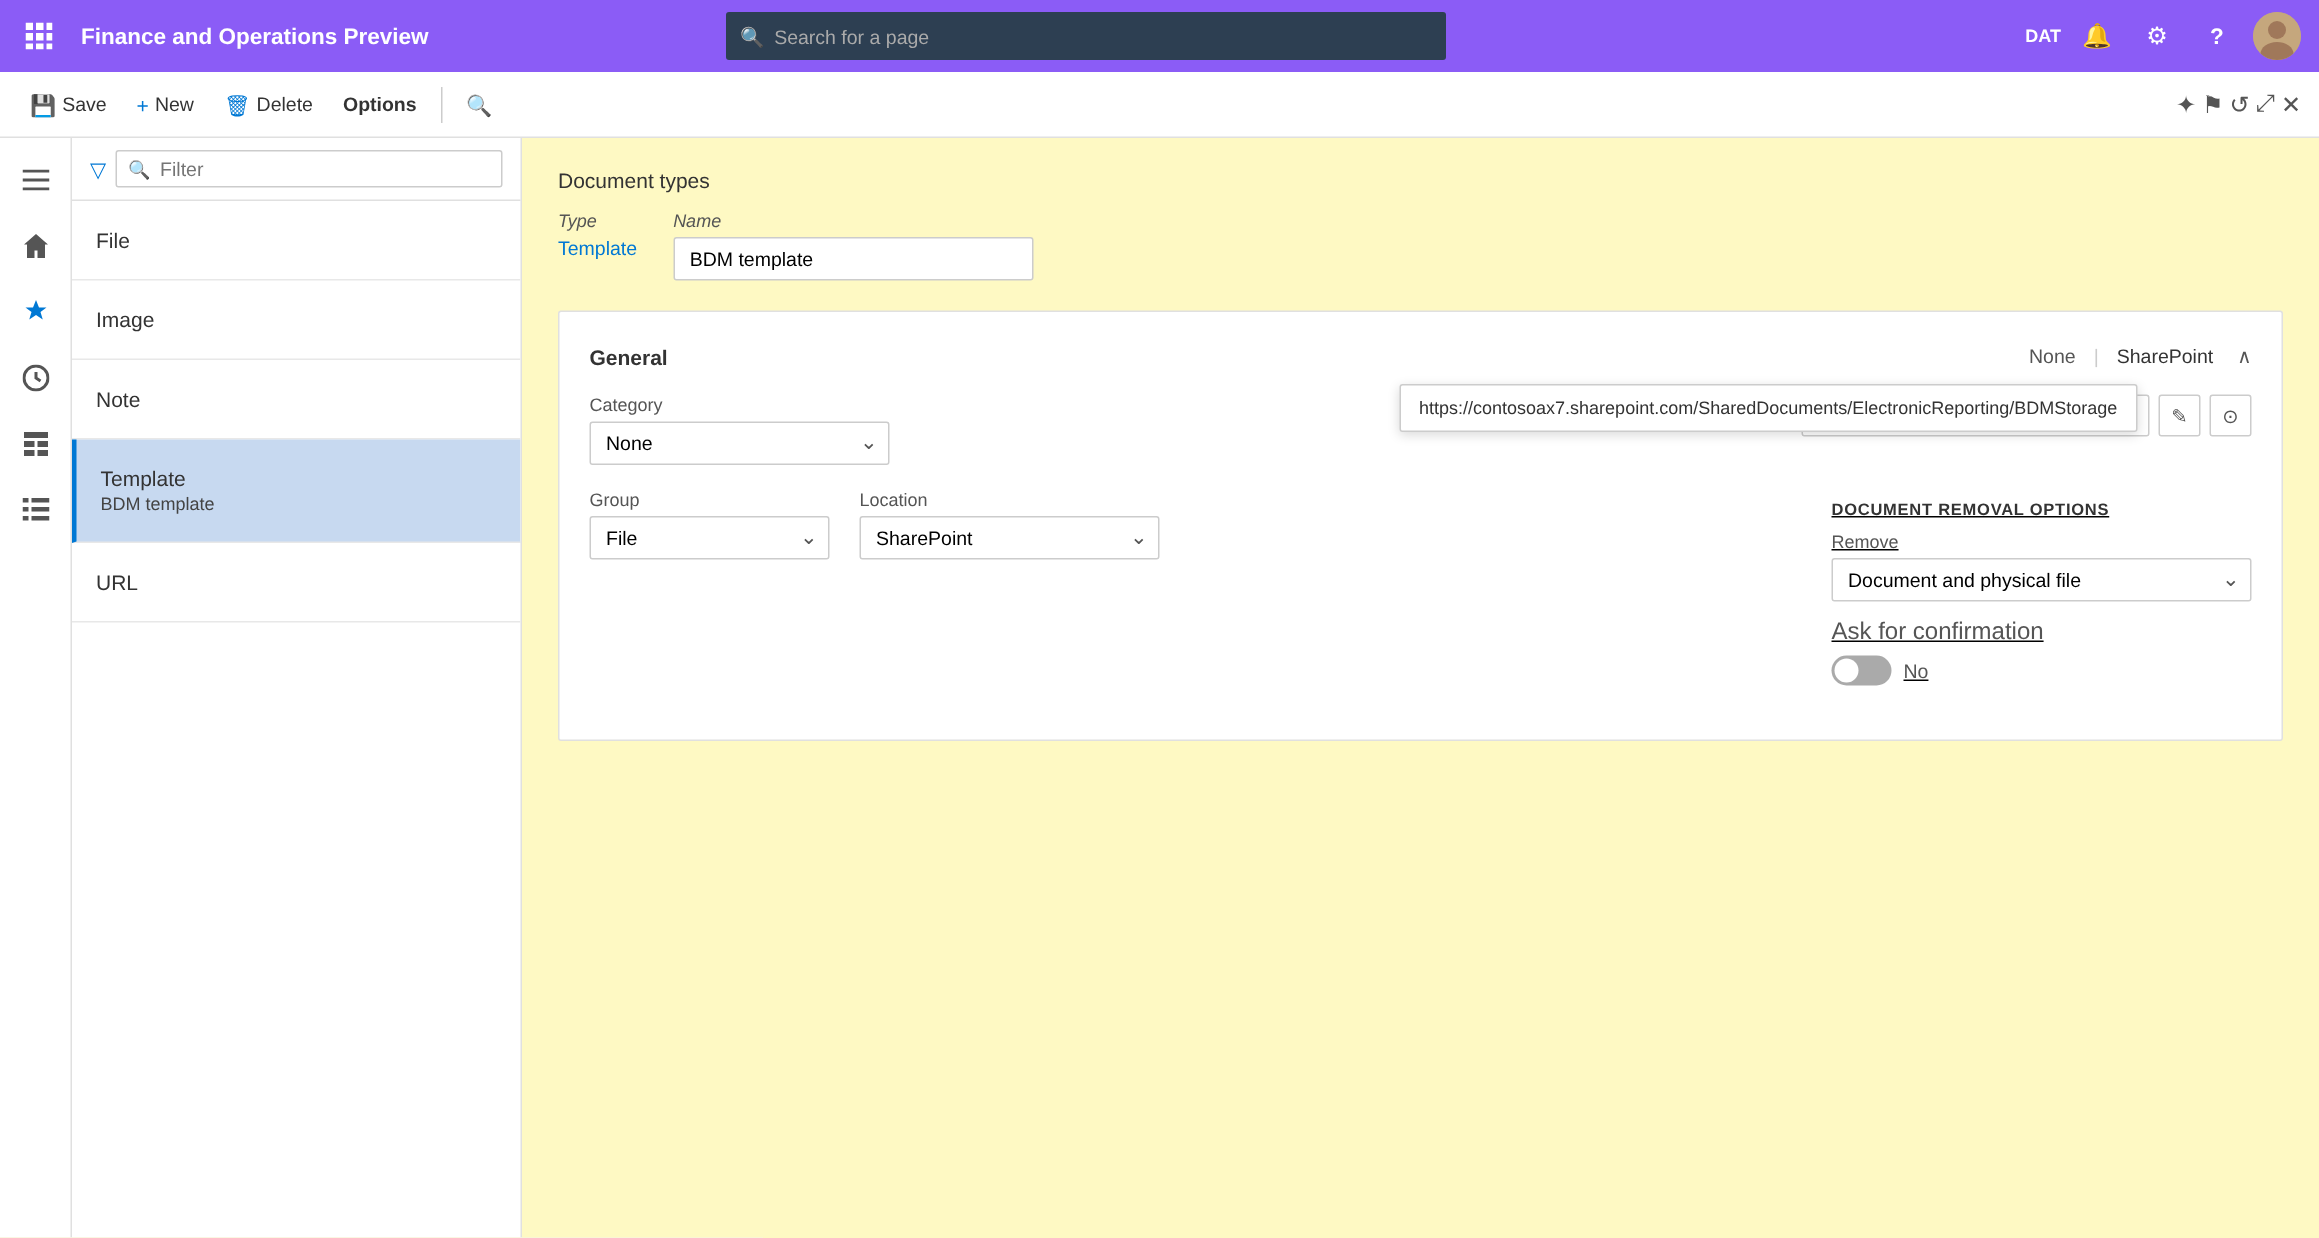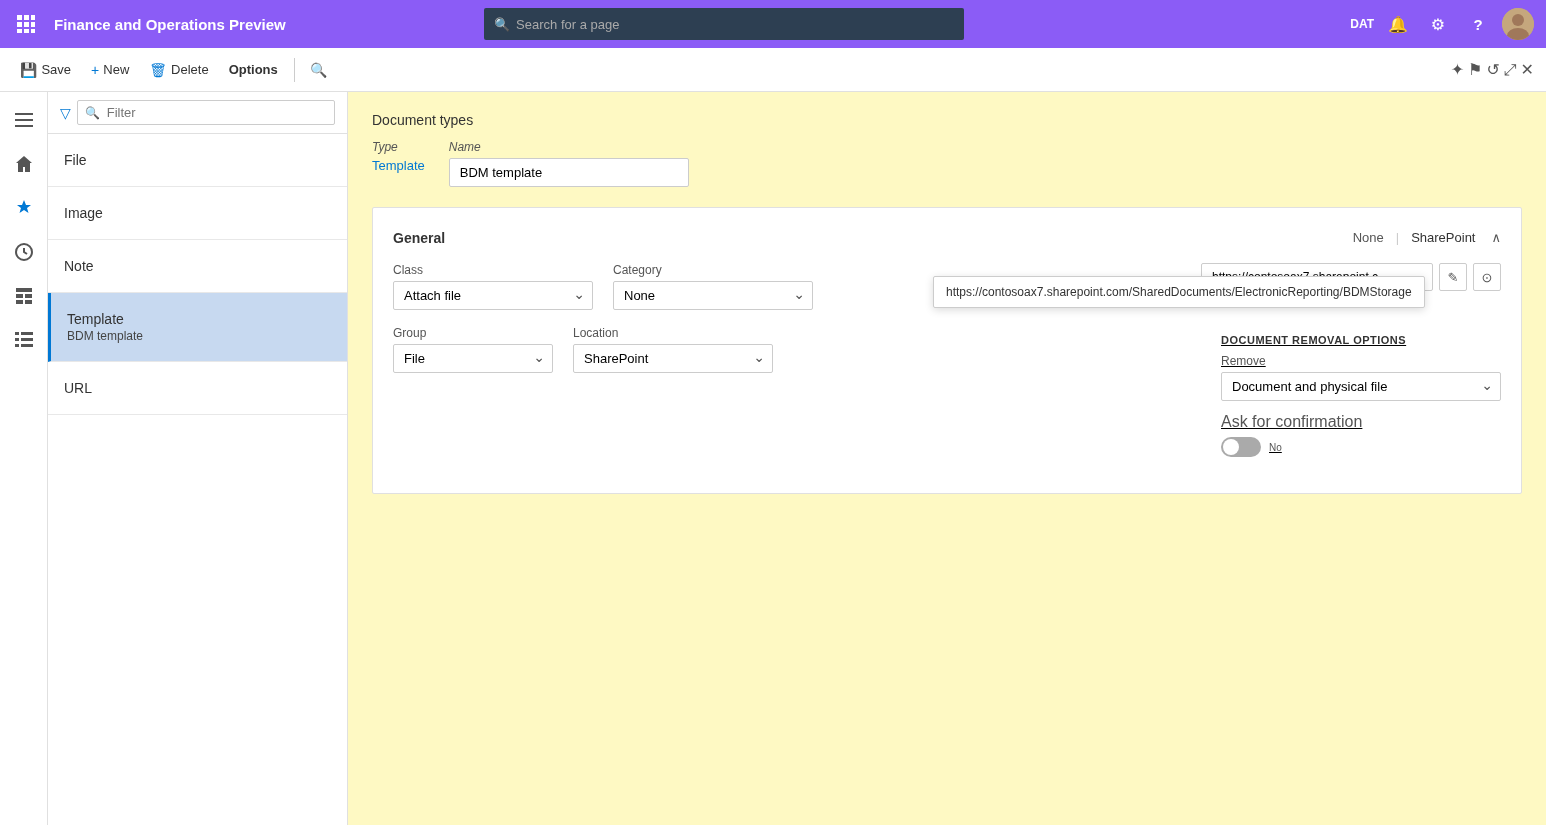--- a/index.html
+++ b/index.html
@@ -146,21 +146,21 @@
     .confirm-label { font-size: 16px; color: #555; }
     .toggle {
       width: 40px; height: 20px; background: #aaa; border-radius: 10px;
       position: relative; cursor: pointer; display: inline-block;
     }
     .toggle::after {
       content: ''; position: absolute; width: 16px; height: 16px;
       background: white; border-radius: 50%; top: 2px; left: 2px;
       transition: left 0.2s;
     }
-    .toggle-text { font-size: 10px; color: #555; }
+    .toggle-text { font-size: 13px; color: #555; }
 
     
     .tooltip-box {
       position: absolute; background: white; border: 1px solid #ccc;
       padding: 8px 12px; font-size: 12px; color: #333; border-radius: 2px;
       box-shadow: 0 2px 8px rgba(0,0,0,0.15); z-index: 200;
       top: 258px; left: 780px; min-width: 220px;
     }
   </style>
 </head>
@@ -324,30 +324,20 @@
         <div style="display:flex;align-items:center;gap:4px;font-size:13px;">
           <span class="location-tab">None</span>
           <span class="location-tab-divider">|</span>
           <span class="location-tab active">SharePoint</span>
           <span class="collapse-btn">∧</span>
         </div>
       </div>
 
       <div class="form-row">
 
-        <div class="form-field">
-          <span class="form-label">Class</span>
-          <div class="select-wrapper" style="width:200px;">
-            <select style="width:200px;">
-              <option>Attach file</option>
-              <option>Simple note</option>
-              <option>URL</option>
-            </select>
-          </div>
-        </div>
 
         <div class="form-field">
           <span class="form-label">Category</span>
           <div class="select-wrapper" style="width:200px;">
             <select style="width:200px;">
               <option>None</option>
               <option>Invoice</option>
               <option>Report</option>
             </select>
           </div>
@@ -355,21 +345,21 @@
 
         <div class="sharepoint-section" style="margin-left:auto;">
           <div class="sharepoint-url-row">
             <input class="sharepoint-url-input" type="text" value="https://contosoax7.sharepoint.c..." style="min-width: 220px;">
             <button class="icon-action-btn">✎</button>
             <button class="icon-action-btn">⊙</button>
           </div>
         </div>
       </div>
 
-      <div class="tooltip-box" style="top:68px;left:560px;text-align:right;">
+      <div class="tooltip-box" style="top:48px;left:560px;text-align:right;">
         <span>https://contosoax7.sharepoint.com/SharedDocuments/ElectronicReporting/BDMStorage</span>
       </div>
 
       <div class="form-row">
 
         <div class="form-field">
           <span class="form-label">Group</span>
           <div class="select-wrapper" style="width:160px;">
             <select style="width:160px;">
               <option>File</option>

